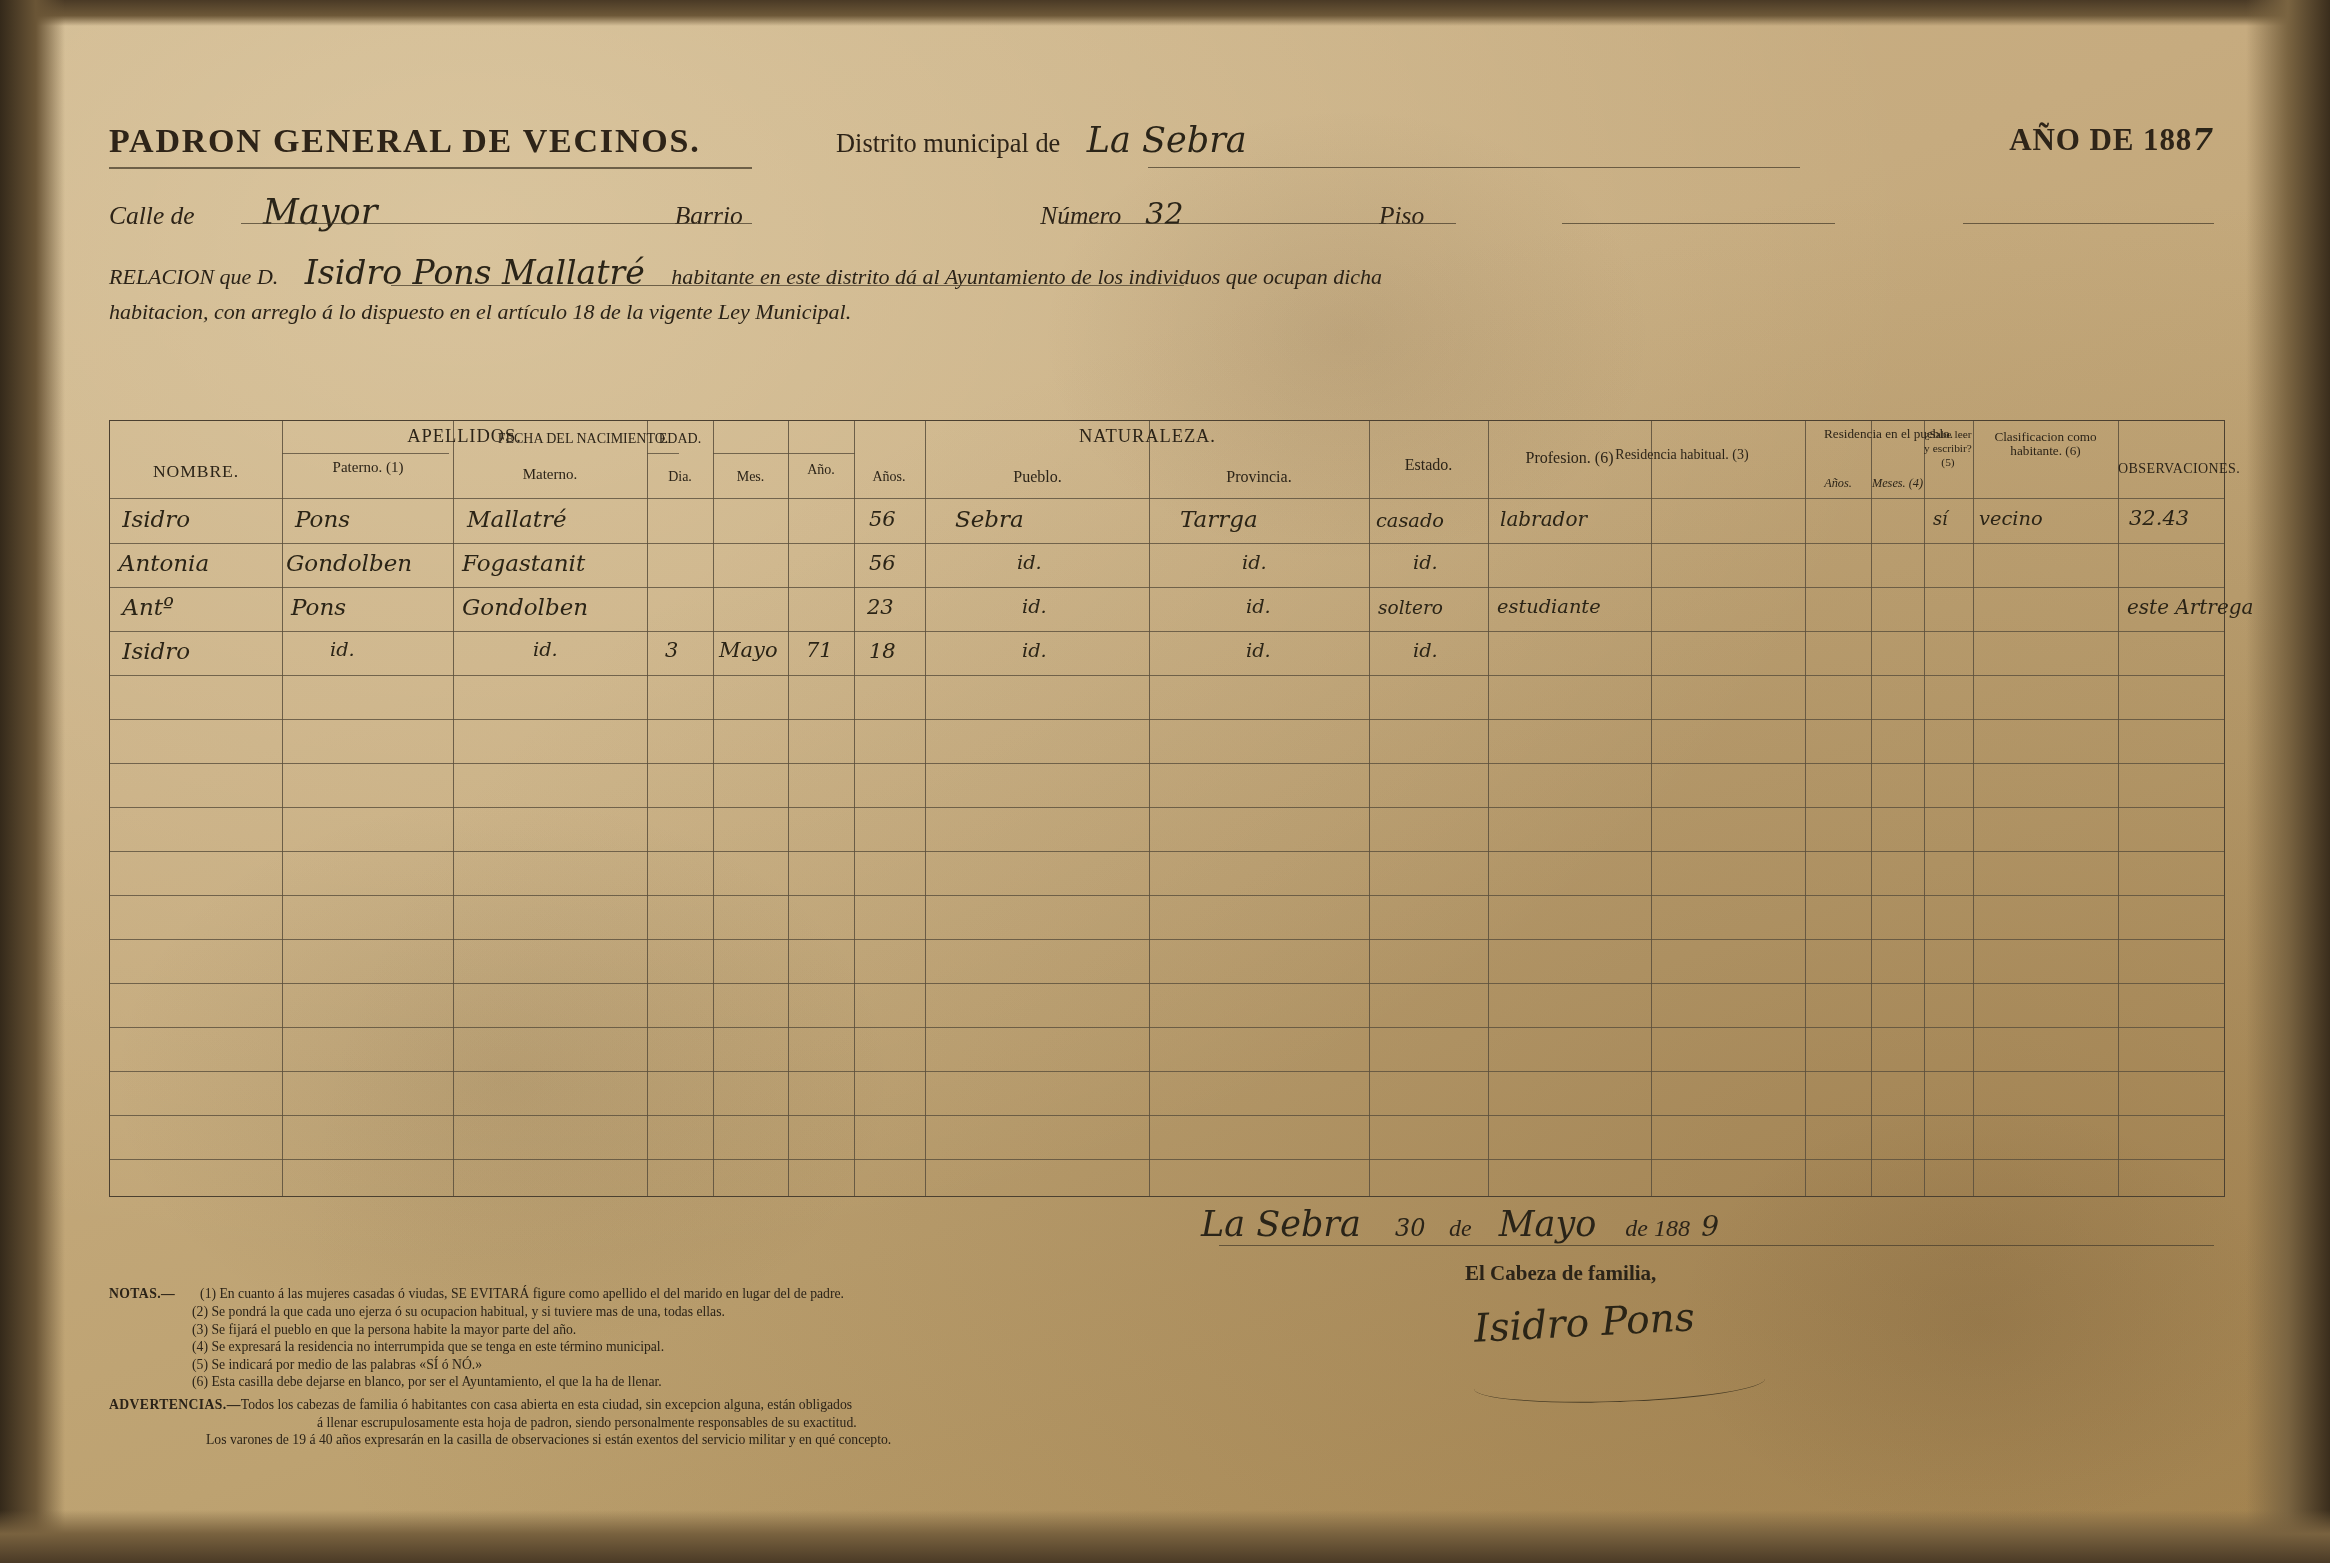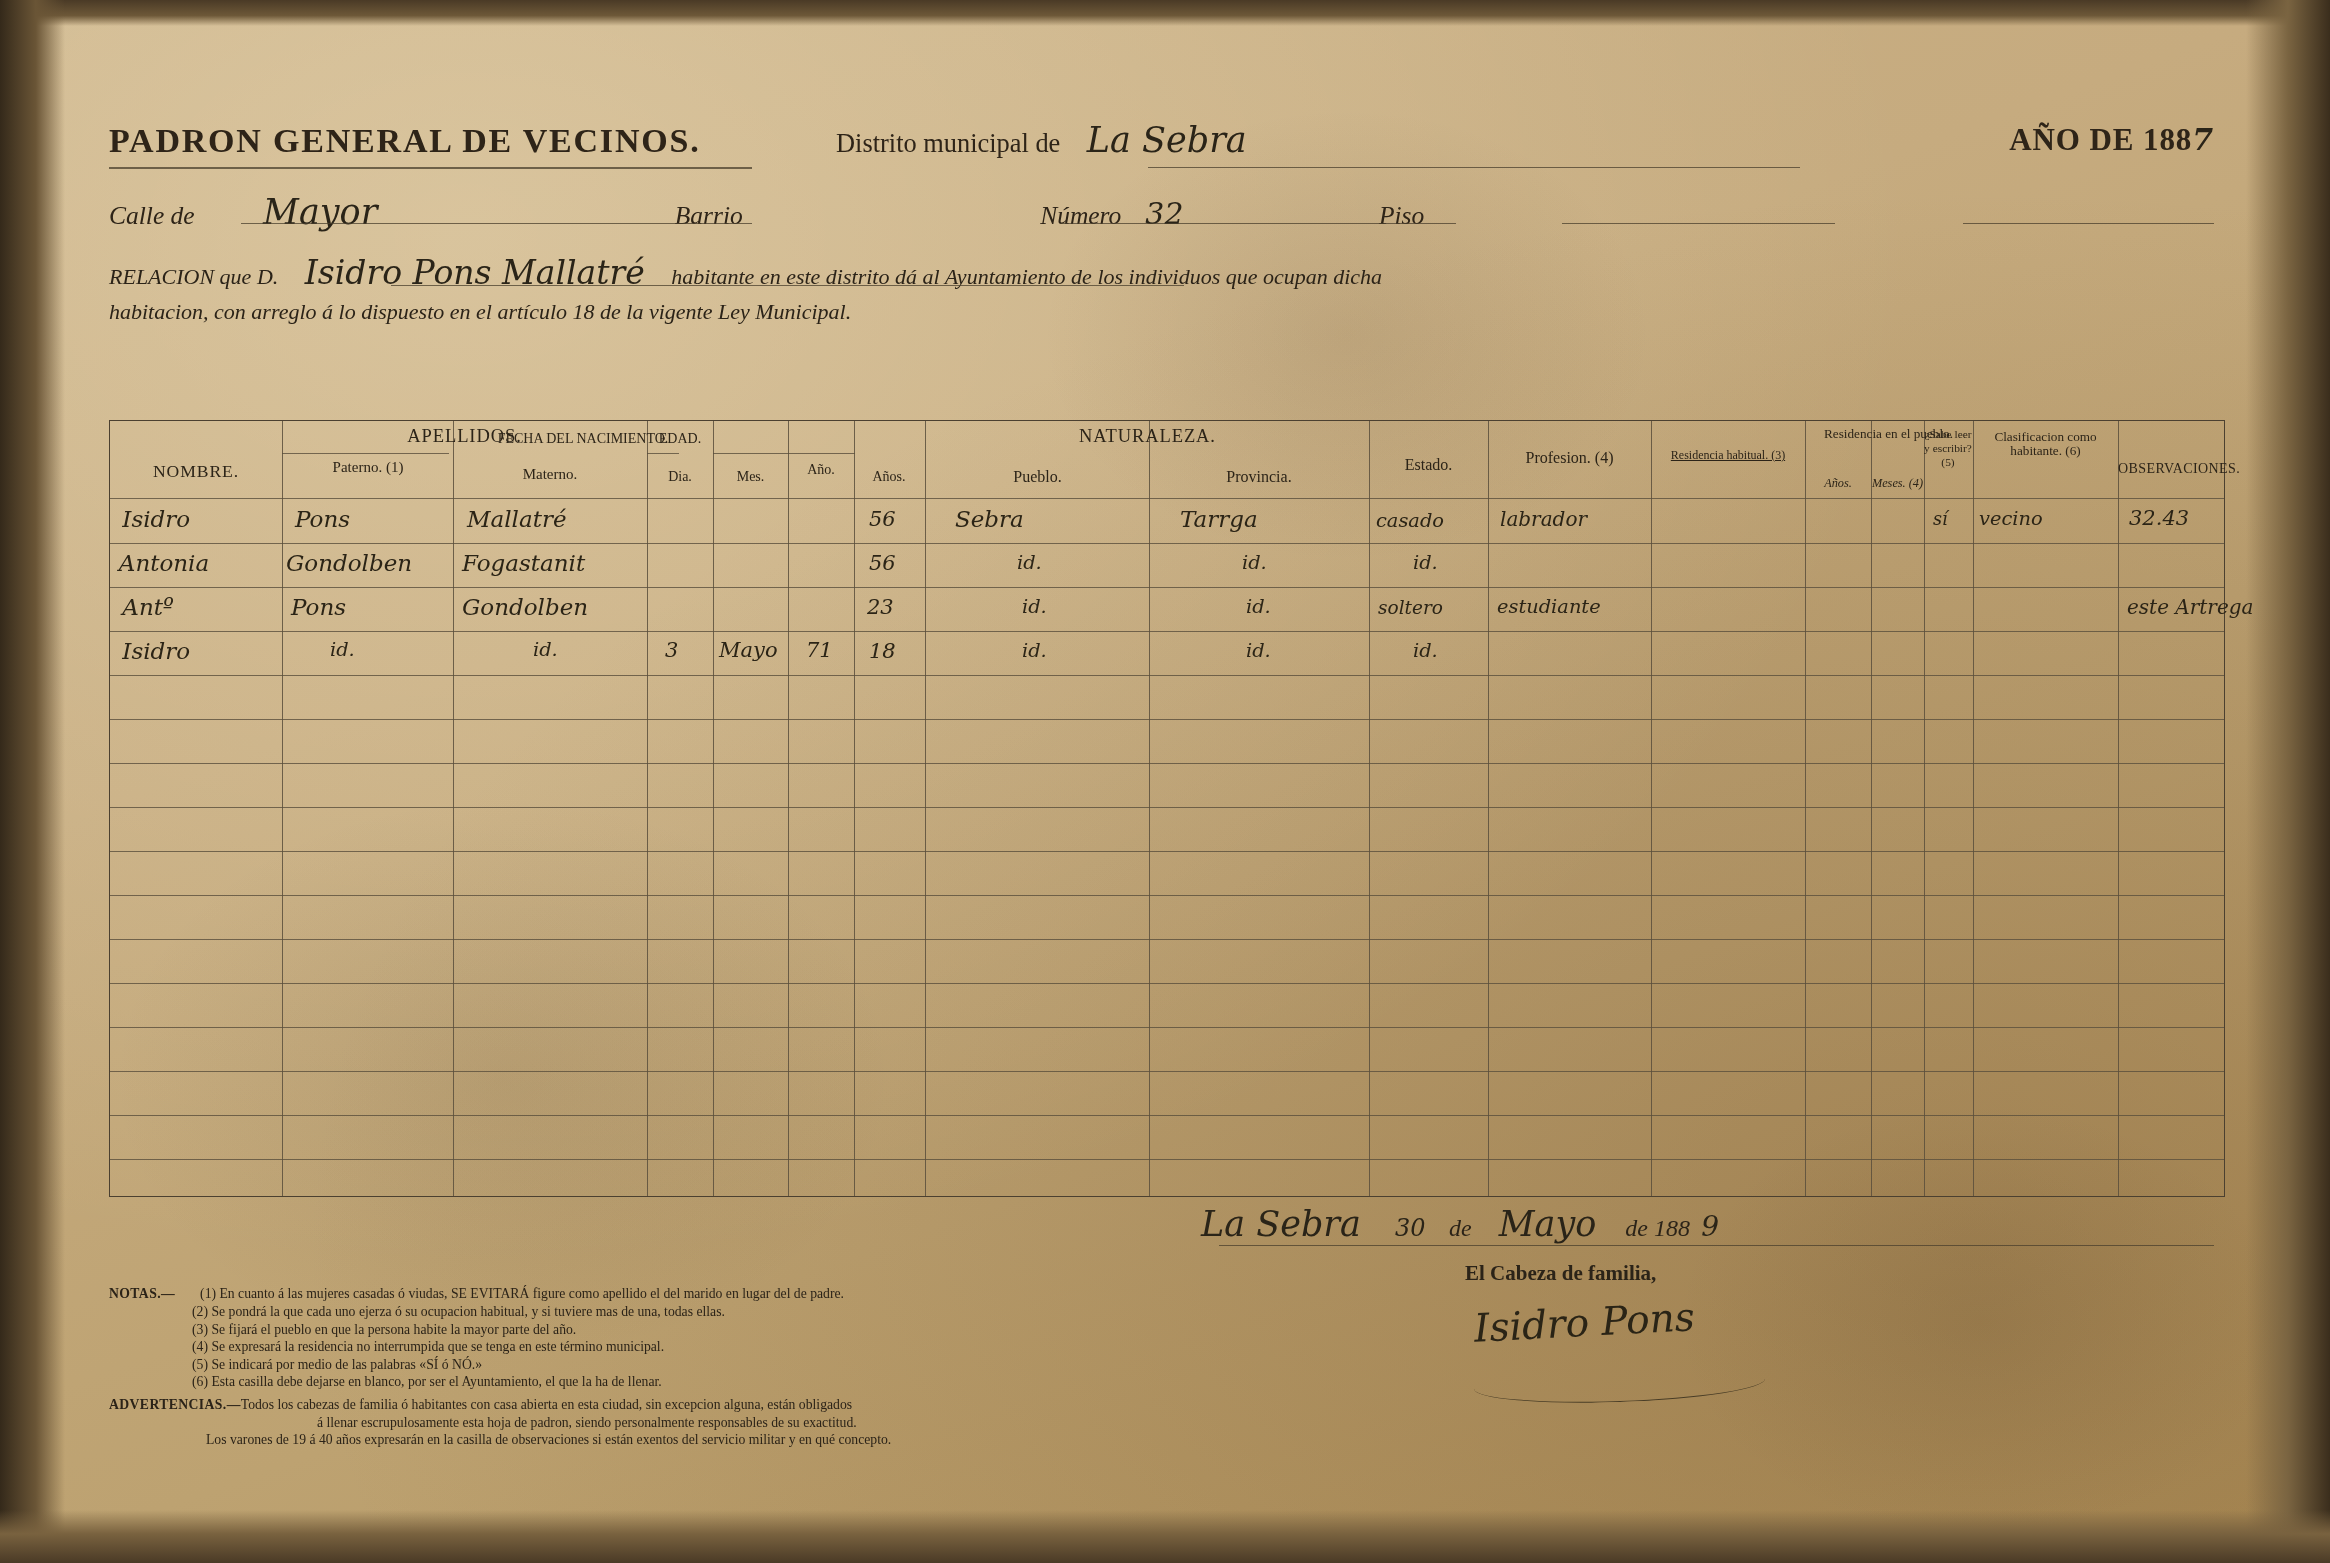--- a/index.html
+++ b/index.html
@@ -137,22 +137,22 @@
       <div class="hcell" style="left:0px;top:42px;width:172px;font-size:17.6px;letter-spacing:0.9px;text-align:center;">NOMBRE.</div>
       <div class="hcell sm" style="left:172px;top:39px;width:172px;font-size:15px;">Paterno. (1)</div>
       <div class="hcell sm" style="left:343px;top:46px;width:194px;font-size:15px;">Materno.</div>
       <div class="hcell sm" style="left:537px;top:49px;width:66px;font-size:14px;">Dia.</div>
       <div class="hcell sm" style="left:603px;top:49px;width:75px;font-size:14px;">Mes.</div>
       <div class="hcell sm" style="left:678px;top:42px;width:66px;font-size:14px;">Año.</div>
       <div class="hcell sm" style="left:744px;top:49px;width:70px;font-size:14px;">Años.</div>
       <div class="hcell sm" style="left:815px;top:49px;width:225px;font-size:16px;">Pueblo.</div>
       <div class="hcell sm" style="left:1039px;top:49px;width:220px;font-size:16px;">Provincia.</div>
       <div class="hcell sm" style="left:1259px;top:37px;width:119px;font-size:16px;">Estado.</div>
-      <div class="hcell sm" style="left:1378px;top:30px;width:163px;font-size:16px;">Profesion. (4)</div>
-      <div class="hcell sm" style="left:1541px;top:26.4px;width:154px;font-size:12px;text-decoration:underline;">Residencia habitual. (3)</div>
+      <div class="hcell sm" style="left:1378px;top:30px;width:163px;font-size:16px;">Profesion. (6)</div>
+      <div class="hcell sm" style="left:1495px;top:26.4px;width:154px;font-size:14px;">Residencia habitual. (3)</div>
       <div class="hcell sm" style="left:1695px;top:5.3px;width:167px;font-size:13.2px;">Residencia en el pueblo.</div>
       <div class="hcell sm" style="left:1695px;top:55px;width:66px;font-size:12.3px;font-style:italic;">Años.</div>
       <div class="hcell sm" style="left:1761px;top:55px;width:53px;font-size:12.3px;font-style:italic;">Meses. (4)</div>
       <div class="hcell sm" style="left:1814px;top:5.3px;width:48px;font-size:11.4px;">¿Sabe leer y escribir? (5)</div>
       <div class="hcell sm" style="left:1863px;top:8.8px;width:145px;font-size:13.2px;">Clasificacion como habitante. (6)</div>
       <div class="hcell sm" style="left:2008px;top:41px;width:106px;font-size:14px;letter-spacing:0.4px;">OBSERVACIONES.</div>
 
       <div class="h" style="top:122px;"></div>
       <div class="h" style="top:166px;"></div>
       <div class="h" style="top:210px;"></div>

